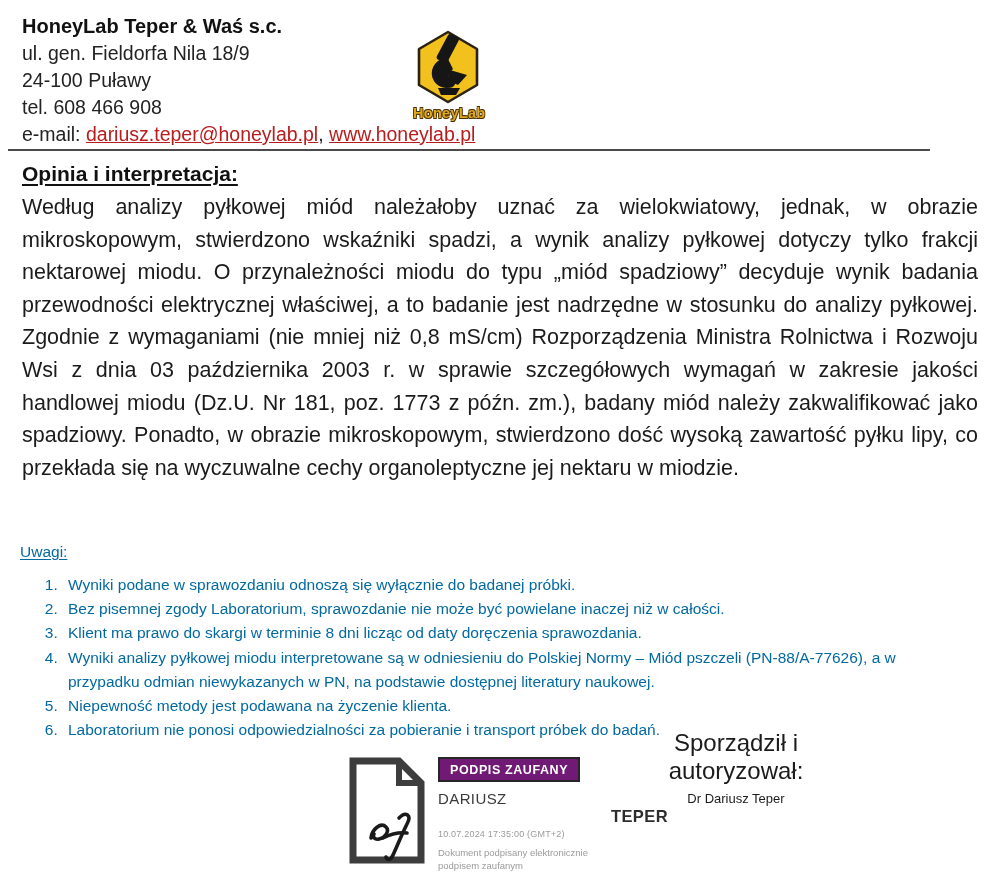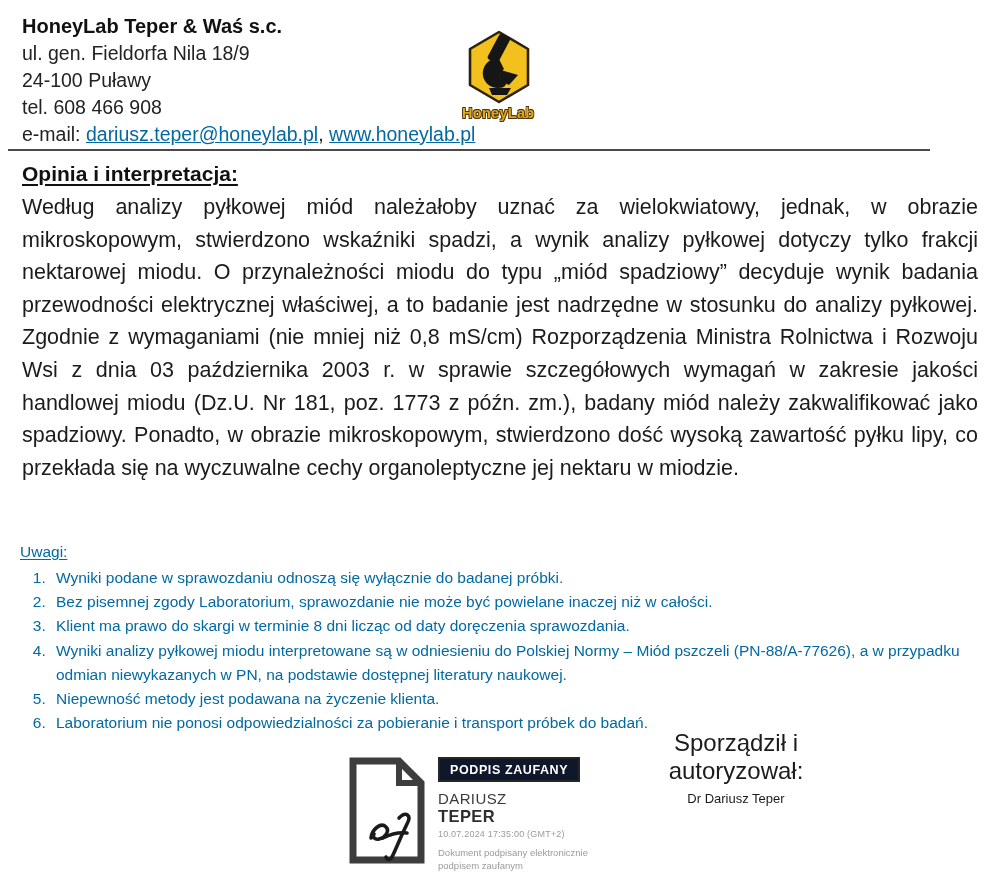--- a/index.html
+++ b/index.html
@@ -6,24 +6,24 @@
   body{
     width:1000px;height:886px;position:relative;overflow:hidden;
     font-family:"Liberation Sans", sans-serif;color:#1c1c1c;
     -webkit-font-smoothing:antialiased;
   }
   .page{position:absolute;inset:0;background:#ffffff;}
 
   
   .letterhead{position:absolute;left:22px;top:13px;font-size:19.5px;line-height:27px;color:#222;}
   .company{font-weight:bold;font-size:20px;color:#111;}
-  .link{color:#0369a1;text-decoration:underline;cursor:pointer;}
+  .link{color:#b91c1c;text-decoration:underline;cursor:pointer;}
 
   
-  .logo{position:absolute;left:462px;top:30px;width:72px;text-align:right;}
+  .logo{position:absolute;left:413px;top:30px;width:72px;text-align:left;}
   .logo-label{
     margin-top:-3px;font-size:14.5px;font-weight:bold;color:#E0A81C;
     text-shadow:0.7px 0.7px 0 #4a3208, -0.7px -0.7px 0 #4a3208, 0.7px -0.7px 0 #4a3208, -0.7px 0.7px 0 #4a3208;
     letter-spacing:0.3px;
   }
 
   .rule{position:absolute;left:8px;top:149px;width:922px;height:2px;background:#4a4a4a;}
 
   
   .opinion{position:absolute;left:22px;top:162px;width:956px;}
@@ -31,32 +31,32 @@
     font-size:21px;font-weight:bold;color:#111;
     text-decoration:underline;text-underline-offset:3px;margin-bottom:5px;
   }
   .opinion-body{
     font-size:21.5px;line-height:32.6px;text-align:justify;color:#1b1b1b;
   }
 
   
   .notes{position:absolute;left:20px;top:543px;width:958px;font-size:15.5px;color:#0369a1;}
   .notes-heading{text-decoration:underline;text-underline-offset:2px;margin-bottom:5px;}
-  .notes-list{margin:0;padding-left:30px;}
+  .notes-list{margin:12px;padding-left:30px;}
   .notes-list li{padding-left:6px;line-height:24.2px;}
 
   
   .doc-icon{position:absolute;left:347px;top:756px;}
   .sig-details{position:absolute;left:438px;top:757px;width:230px;}
   .badge{
-    display:inline-block;background:#0f172a;border:2px solid #262626;color:#ffffff;
+    display:inline-block;background:#701a75;border:2px solid #262626;color:#ffffff;
     font-weight:bold;font-size:12.5px;letter-spacing:0.6px;padding:4px 10px 3px 10px;
   }
   .sig-first{margin-top:8px;font-size:15px;color:#3a3a3a;letter-spacing:0.4px;}
-  .sig-last{font-size:16.5px;font-weight:bold;color:#2d2d2d;letter-spacing:0.4px;}
+  .sig-last{font-size:16.5px;font-weight:bold;color:#2d2d2d;letter-spacing:0.4px;text-align:right;}
   .sig-time{margin-top:3px;font-size:9px;color:#9b9b9b;letter-spacing:0.2px;}
   .sig-note{font-size:9.5px;color:#9b9b9b;line-height:12.5px;}
   .sig-note.first{margin-top:8px;}
 
   .authored{position:absolute;left:608px;top:729px;width:256px;text-align:center;color:#1b1b1b;}
   .authored-label{font-size:24px;}
   .authored-name{margin-top:6px;font-size:13px;}
 </style>
 </head>
 <body>

